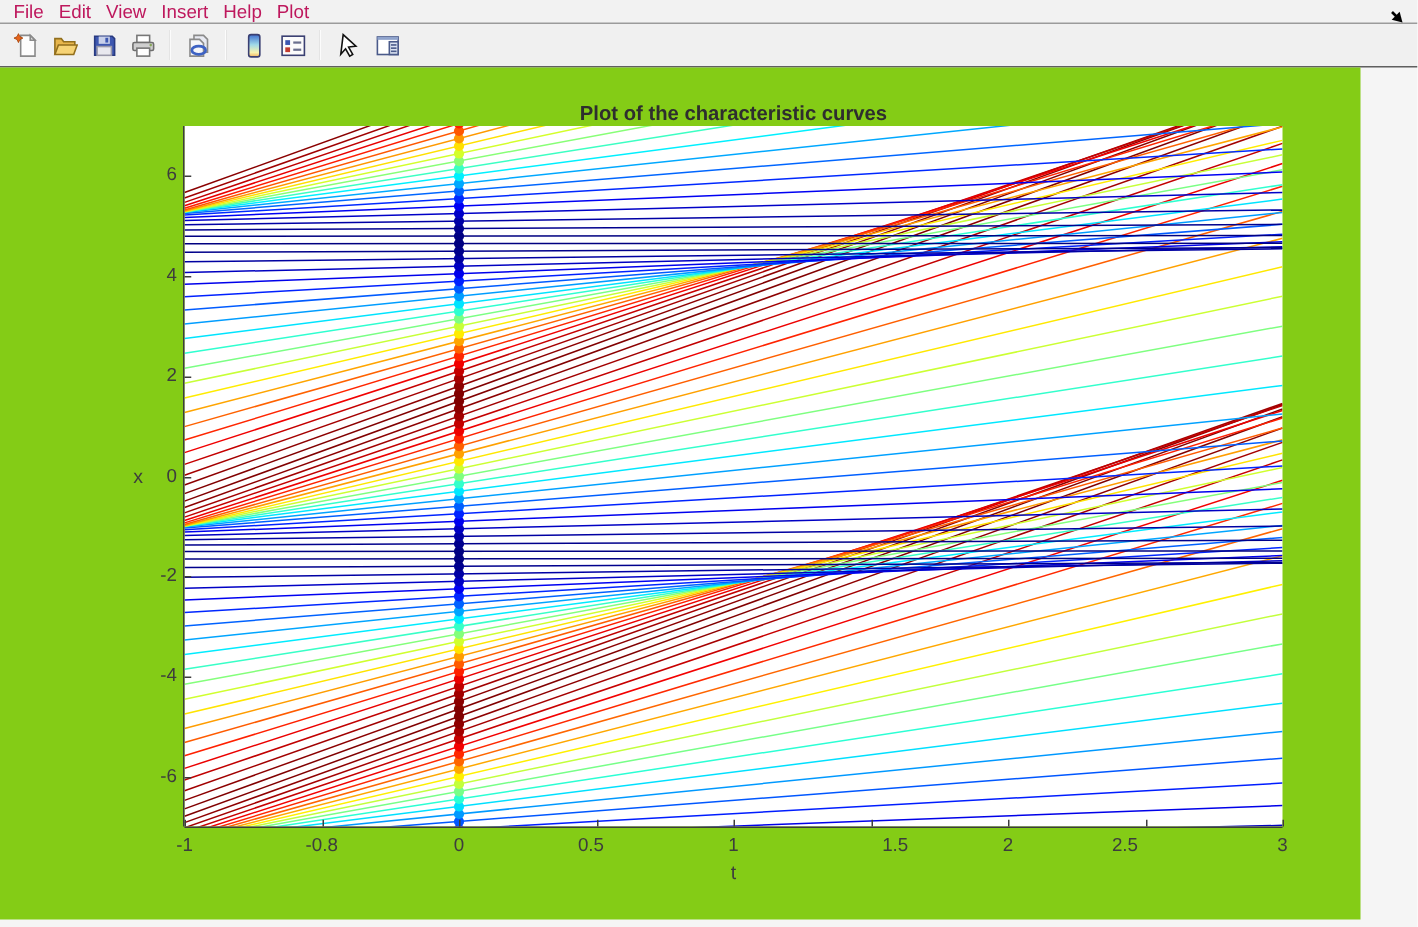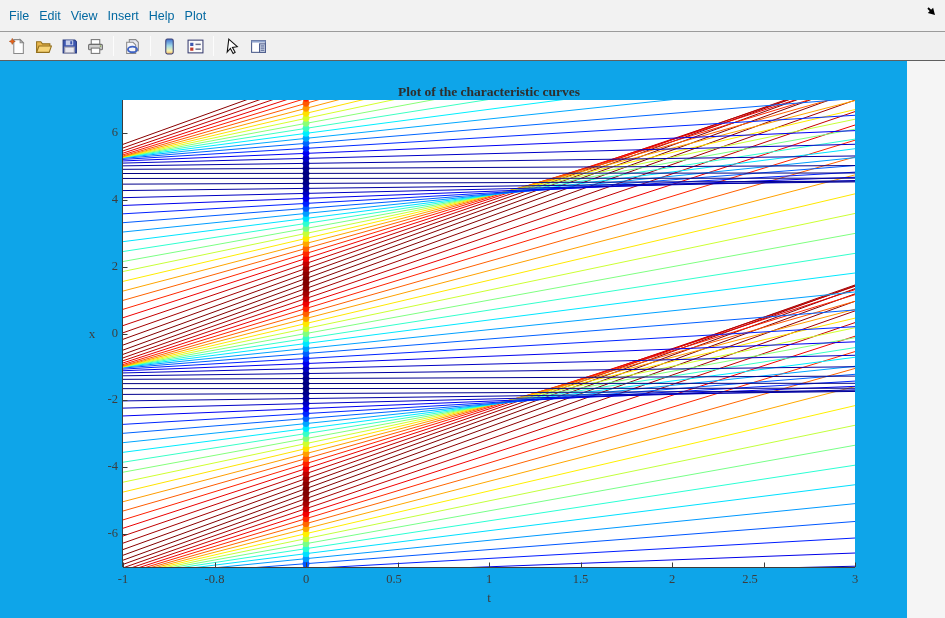--- a/index.html
+++ b/index.html
@@ -3,44 +3,44 @@
 <meta charset="utf-8">
 <style>
   * { box-sizing: border-box; margin: 0; padding: 0; }
   html,body { width: 945px; height: 618px; overflow: hidden; }
   body {
     font-family: "Liberation Sans", sans-serif;
     background: #f5f5f5;
     position: relative;
   }
   .menubar {
-    height: 32px; background: #f2f2f2;
+    height: 16px; background: #f2f2f2;
     border-bottom: 1px solid #9b9b9b;
     display: flex; align-items: center;
     padding-left: 4px;
-    font-size: 12.5px; color: #0369a1;
+    font-size: 12.5px; color: #be185d;
   }
   .menu-item { padding: 2px 5px; cursor: default; }
   .toolbar {
     height: 29px; background: #f0f0f0;
     border-bottom: 1px solid #5f5f5f;
     display: flex; align-items: center;
     padding-left: 4px;
   }
   .tool-btn {
     width: 24px; height: 24px; border: 1px solid transparent;
     background: transparent; display: flex; align-items: center; justify-content: center;
     margin: 0 1px; border-radius: 2px;
   }
   .tool-btn svg { width: 17px; height: 17px; display:block; }
   .tool-sep {
     width: 1px; height: 20px; background: #aaaaaa;
     border-right: 1px solid #fcfcfc; margin: 0 5px;
   }
-  .figure { position: relative; width: 907px; height: 568px; background: #0ea5e9; font-family: Liberation Serif, serif; }
+  .figure { position: relative; width: 907px; height: 568px; background: #84cc16; }
   .plot-bg { position:absolute; left:123px; top:39px; width:732px; height:467px; background:#ffffff; }
   #plot { position: absolute; left: 0; top: 0; }
   .fig-title {
     position: absolute; left: 123px; top: 23px; width: 732px;
     text-align: center; font-weight: bold; font-size: 13.5px; color: #2e2e2e;
   }
   .xlabel {
     position: absolute; left: 123px; top: 529px; width: 732px;
     text-align: center; font-size: 13px; color: #3d3d3d;
   }
@@ -390,21 +390,21 @@
     </svg>
   <div class="fig-title">Plot of the characteristic curves</div>
   <div class="xlabel">t</div>
   <div class="ylabel">x</div>
   <div id="xticks">
       <span class="xtick-label" style="left: 123px;">-1</span>
       <span class="xtick-label" style="left: 214.5px;">-0.8</span>
       <span class="xtick-label" style="left: 306px;">0</span>
       <span class="xtick-label" style="left: 394px;">0.5</span>
       <span class="xtick-label" style="left: 489px;">1</span>
-      <span class="xtick-label" style="left: 580.5px;">1.5</span>
+      <span class="xtick-label" style="left: 580.5px; text-align: right;">1.5</span>
       <span class="xtick-label" style="left: 672px;">2</span>
       <span class="xtick-label" style="left: 750px;">2.5</span>
       <span class="xtick-label" style="left: 855px;">3</span>
     </div>
   <div id="yticks">
       <span class="ytick-label" style="top: 472.643px;">-6</span>
       <span class="ytick-label" style="top: 405.929px;">-4</span>
       <span class="ytick-label" style="top: 339.214px;">-2</span>
       <span class="ytick-label" style="top: 272.5px;">0</span>
       <span class="ytick-label" style="top: 205.786px;">2</span>

